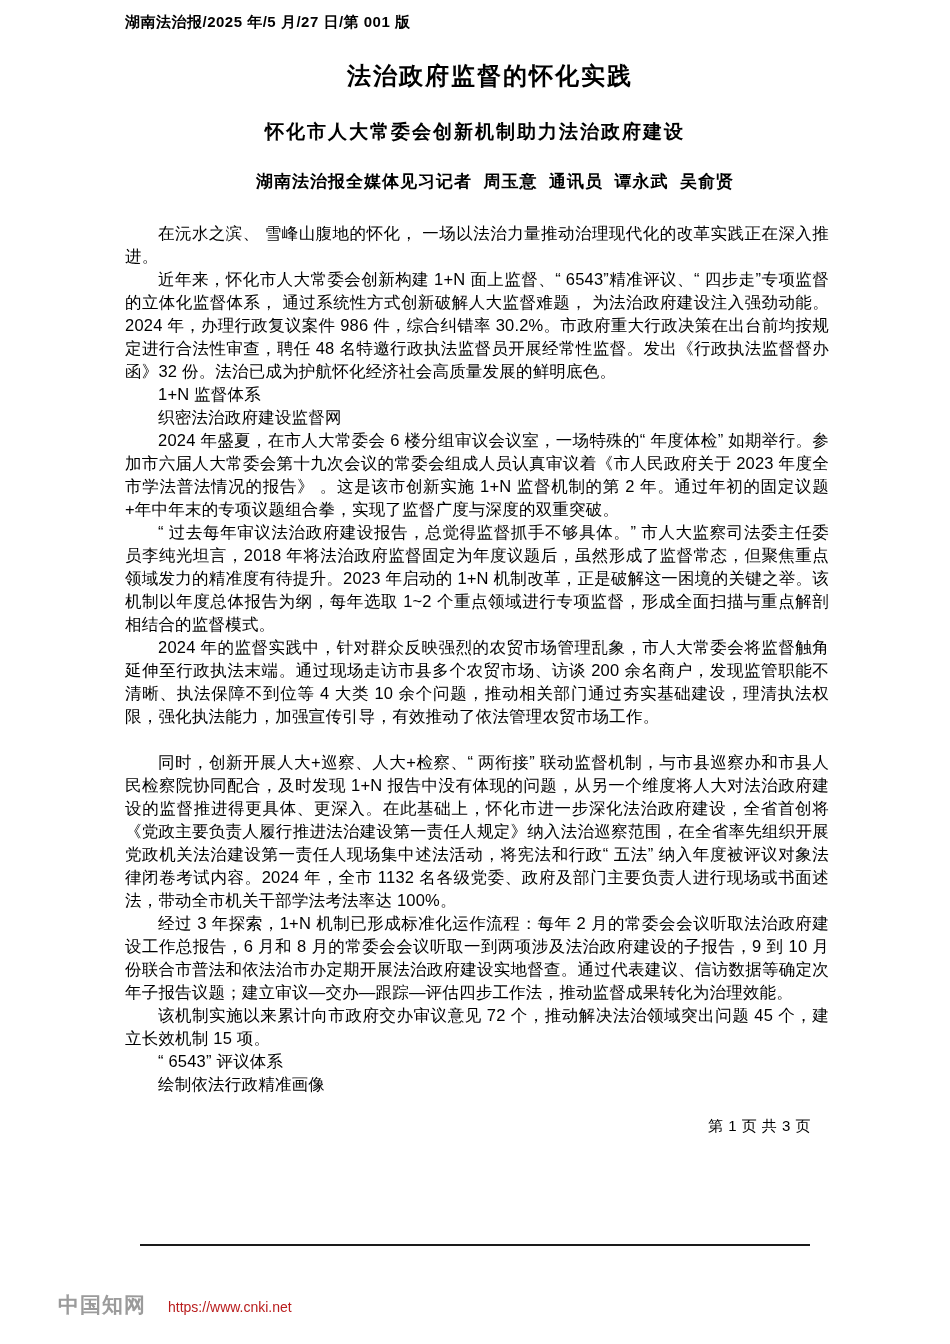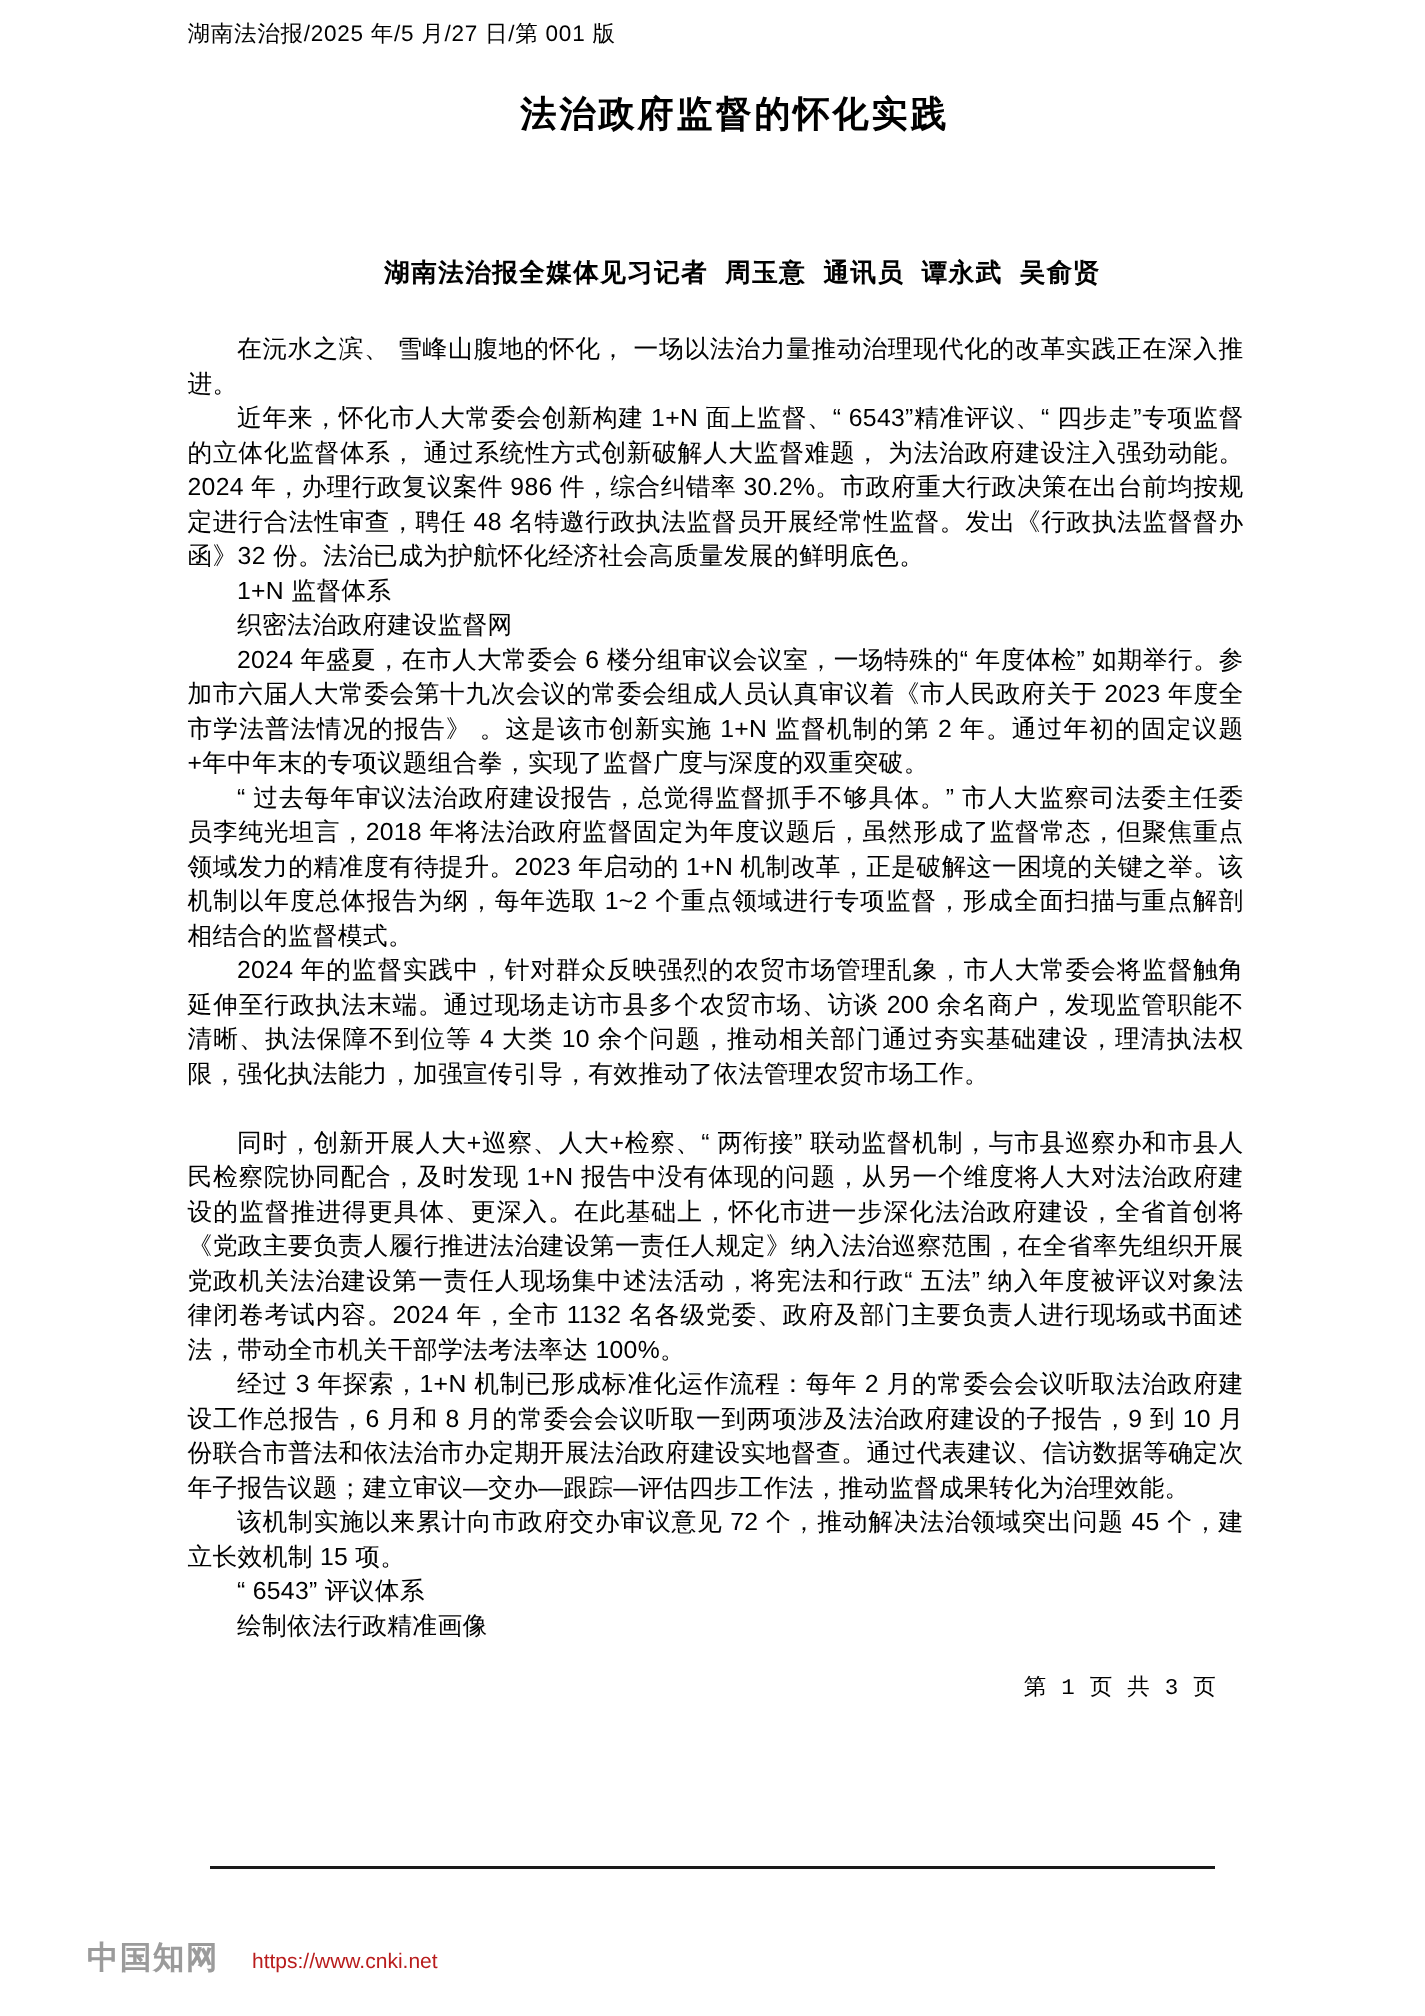--- a/index.html
+++ b/index.html
@@ -11,21 +11,21 @@
     background: #ffffff;
     color: #000000;
     font-family: "Liberation Sans", sans-serif;
     overflow: hidden;
   }
   .source-line {
     position: absolute;
     top: 13px;
     left: 125px;
     font-size: 15px;
-    font-weight: normal;
+    font-weight: bold;
     letter-spacing: 0.5px;
   }
   .article-title {
     position: absolute;
     top: 60px;
     left: 0;
     width: 100%;
     text-align: center;
     font-size: 24px;
     font-weight: bold;
@@ -69,21 +69,20 @@
   }
   .article-body p.gap {
     margin-top: 23px;
   }
   .page-number {
     margin-top: 18px;
     padding-right: 18px;
     text-align: right;
     font-size: 15px;
     letter-spacing: 0.5px;
-    font-family: Liberation Mono, monospace;
   }
   .divider {
     position: absolute;
     top: 1244px;
     left: 140px;
     width: 670px;
     height: 0;
     border-top: 2px solid #1a1a1a;
   }
   .watermark {
@@ -109,20 +108,21 @@
 </style>
 </head>
 <body>
 
 <div class="page">
 
   <div class="source-line">湖南法治报/2025 年/5 月/27 日/第 001 版</div>
 
   <h1 class="article-title" style="margin:0;padding-left:15px;">法治政府监督的怀化实践</h1>
 
+  <h2 class="article-subtitle" style="margin:0;">怀化市人大常委会创新机制助力法治政府建设</h2>
 
   <div class="article-byline">湖南法治报全媒体见习记者  周玉意  通讯员  谭永武  吴俞贤</div>
 
   <div class="article-body">
     <p>在沅水之滨、 雪峰山腹地的怀化， 一场以法治力量推动治理现代化的改革实践正在深入推进。</p>
     <p>近年来，怀化市人大常委会创新构建 1+N 面上监督、“ 6543”精准评议、“ 四步走”专项监督的立体化监督体系， 通过系统性方式创新破解人大监督难题， 为法治政府建设注入强劲动能。 2024 年，办理行政复议案件 986 件，综合纠错率 30.2%。市政府重大行政决策在出台前均按规定进行合法性审查，聘任 48 名特邀行政执法监督员开展经常性监督。发出《行政执法监督督办函》32 份。法治已成为护航怀化经济社会高质量发展的鲜明底色。</p>
     <p>1+N 监督体系</p>
     <p>织密法治政府建设监督网</p>
     <p>2024 年盛夏，在市人大常委会 6 楼分组审议会议室，一场特殊的“ 年度体检” 如期举行。参加市六届人大常委会第十九次会议的常委会组成人员认真审议着《市人民政府关于 2023 年度全市学法普法情况的报告》 。这是该市创新实施 1+N 监督机制的第 2 年。通过年初的固定议题+年中年末的专项议题组合拳，实现了监督广度与深度的双重突破。</p>
     <p>“ 过去每年审议法治政府建设报告，总觉得监督抓手不够具体。” 市人大监察司法委主任委员李纯光坦言，2018 年将法治政府监督固定为年度议题后，虽然形成了监督常态，但聚焦重点领域发力的精准度有待提升。2023 年启动的 1+N 机制改革，正是破解这一困境的关键之举。该机制以年度总体报告为纲，每年选取 1~2 个重点领域进行专项监督，形成全面扫描与重点解剖相结合的监督模式。</p>

